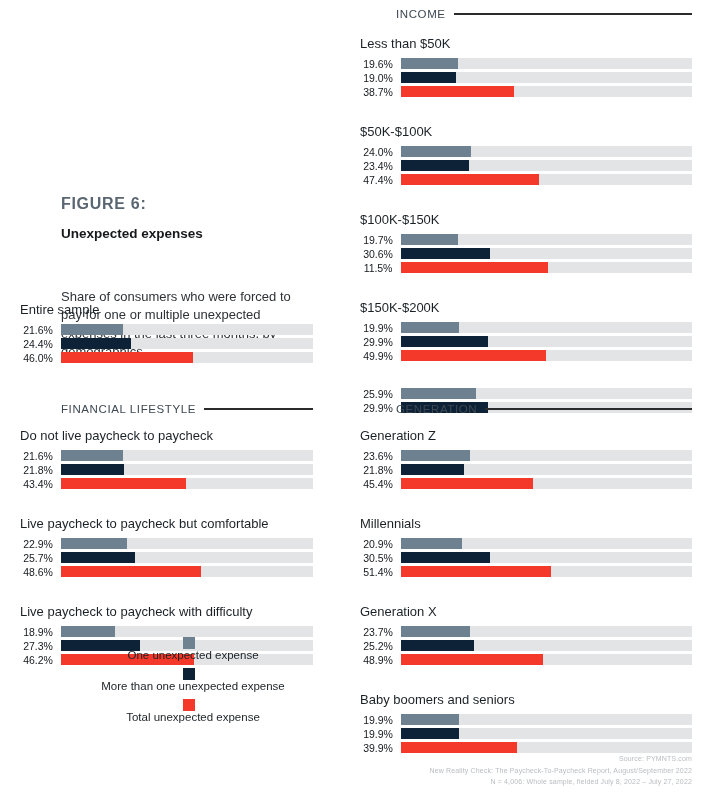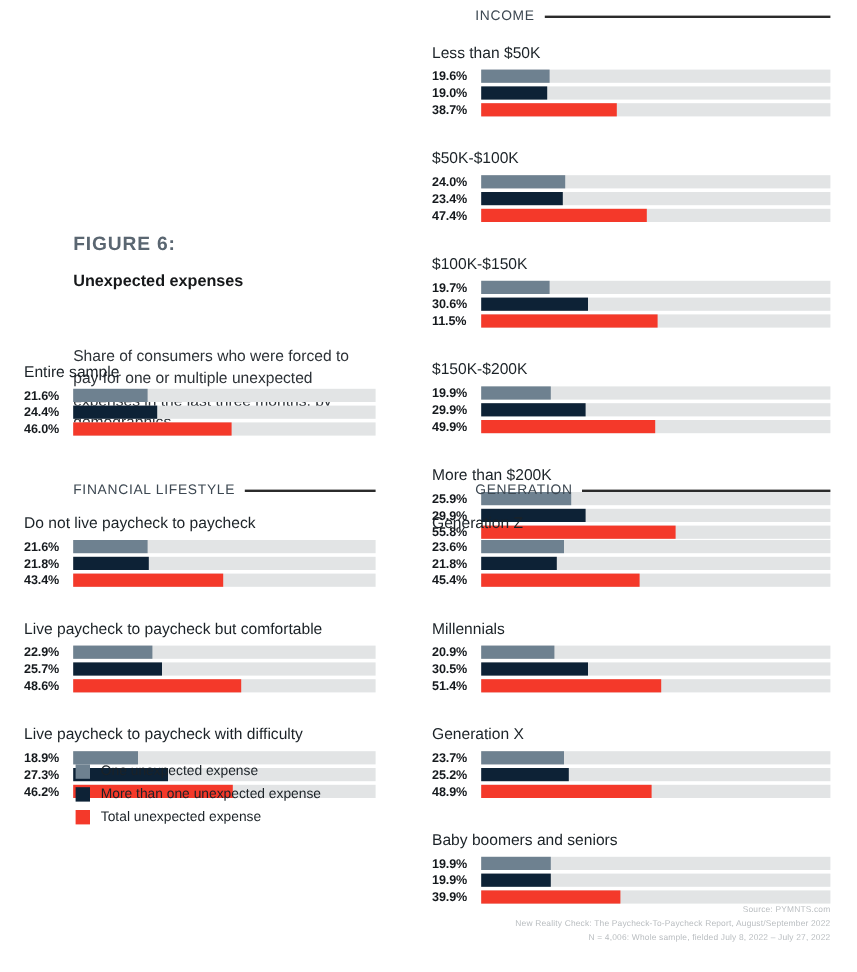--- a/index.html
+++ b/index.html
@@ -66,23 +66,23 @@
   }
   .row {
     display: flex;
     align-items: center;
     height: 11px;
     margin-bottom: 3px;
   }
   .row:last-child { margin-bottom: 0; }
   .row .val {
     font-size: 10.5px;
-    font-weight: bold;
+    font-weight: normal;
     color: #15191d;
-    text-align: left;
+    text-align: center;
     flex: 0 0 auto;
     margin-right: 5px;
     letter-spacing: -0.1px;
   }
   .track {
     position: relative;
     height: 11px;
     background: #e2e4e5;
     flex: 1 1 auto;
   }
@@ -92,20 +92,21 @@
   }
   .c-one   { background: #6e8190; }
   .c-multi { background: #0d2236; }
   .c-total { background: #f4392a; }
 
   
   .legend-item {
     display: flex;
     align-items: center;
     margin-bottom: 7px;
+    flex-direction: column;
   }
   .legend-sw {
     width: 12px; height: 12px;
     margin-right: 9px;
     flex: 0 0 auto;
   }
   .legend-txt {
     font-size: 11.5px;
     color: #1b2227;
   }
@@ -223,37 +224,30 @@
         </div>
       </div>
       <div class="row">
         <span class="val valw-r">49.9%</span>
         <div class="track">
           <div class="fill c-total" style="width: 49.9%;"></div>
         </div>
       </div>
     </div>
     <div class="group">
-      <div class="group-title">More than $200K</div>
       <div class="row">
         <span class="val valw-r">25.9%</span>
         <div class="track">
           <div class="fill c-one" style="width: 25.9%;"></div>
         </div>
       </div>
       <div class="row">
         <span class="val valw-r">29.9%</span>
         <div class="track">
           <div class="fill c-multi" style="width: 29.9%;"></div>
-        </div>
-      </div>
-      <div class="row">
-        <span class="val valw-r">55.8%</span>
-        <div class="track">
-          <div class="fill c-total" style="width: 55.8%;"></div>
         </div>
       </div>
     </div>
   </div>
 
 <div class="panel" id="figure-panel">
   <div class="fig-label">FIGURE 6:</div>
   <div class="fig-title">Unexpected expenses</div>
   <div class="fig-sub">Share of consumers who were forced to pay for one or multiple unexpected expenses in the last three months, by demographics</div>
 </div>

